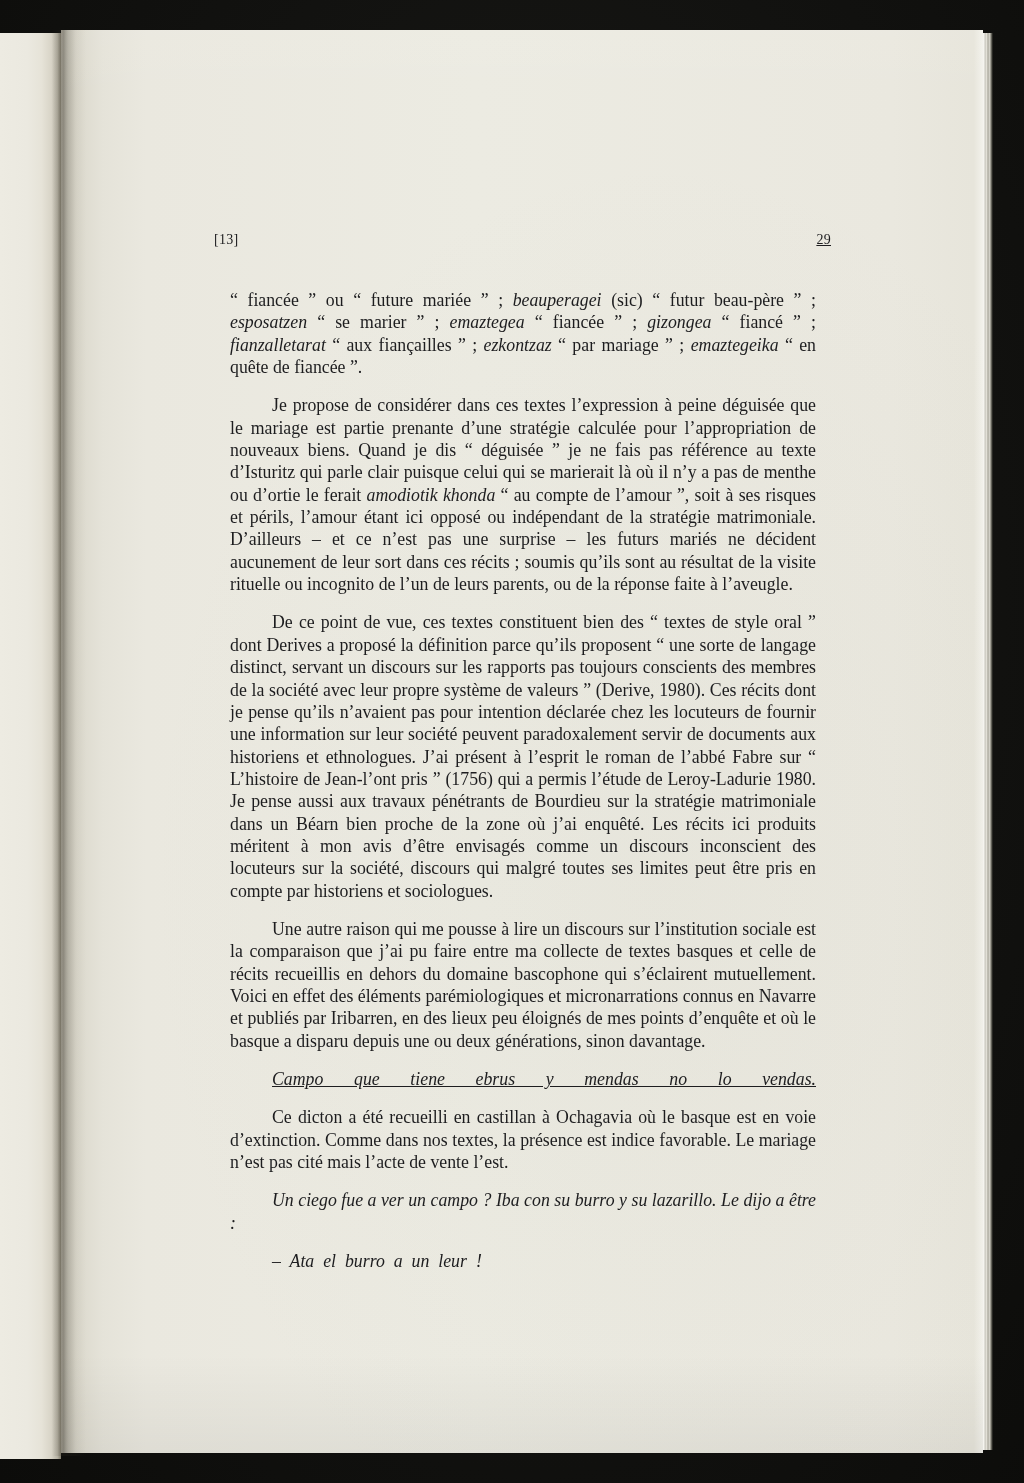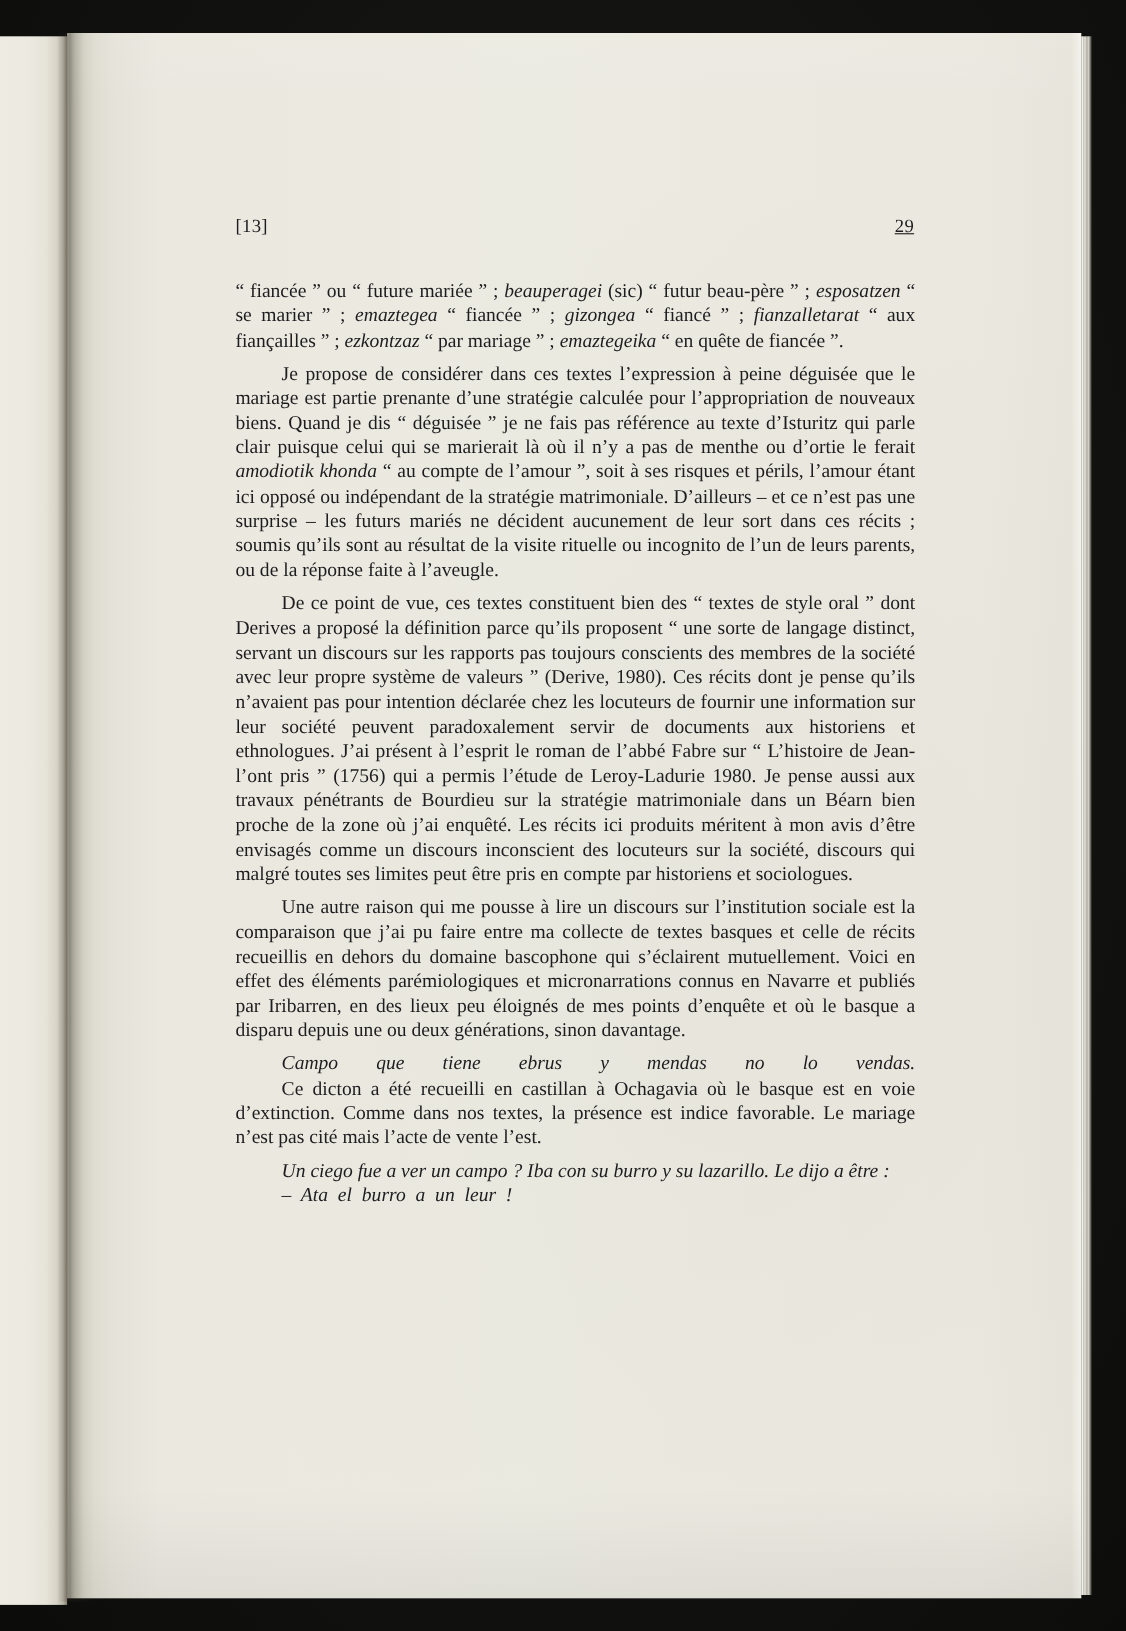--- a/index.html
+++ b/index.html
@@ -44,33 +44,33 @@
     background:linear-gradient(to right,
       #f5f4ef 0px, #f5f4ef 1px, #c8c6bd 2px, #e2e0d7 3.5px, #aeaca1 5px,
       #d2d0c7 6.5px, #8a887d 8px, #3a3a34 9px, #151512 10px);
   }
   .text-block {
     position:absolute; left:153px; top:166px; width:618px;
     color:#1d1d1f;
   }
   .running-header {
     position:relative; height:21px; margin-bottom:36px;
-    font-size:17px; letter-spacing:0.3px; white-space:nowrap;
+    font-size:14px; letter-spacing:0.3px; white-space:nowrap;margin-top:36px;
   }
   .rh-ref   { position:absolute; left:0; top:0; }
   .rh-title { position:absolute; left:50%; top:0; transform:translateX(-50%); letter-spacing:0.9px; word-spacing:3px; }
   .rh-page  { position:absolute; right:1px; top:0;text-decoration:underline; }
   .content {
     font-size:17.8px; line-height:22.35px;
     text-align:justify; text-justify:inter-word;
   }
-  .p { margin:0; }
+  .p { margin:16px; }
   .p.indent  { text-indent:42px; }
   .p.gap     { margin-top:8px; }
-  .p.stretch { text-align-last:justify; }
+  .p.stretch { text-align-last:justify;text-decoration:underline; }
   .p.wide    { word-spacing:4.5px; }
   .it { font-style:italic; }
 </style>
 </head>
 <body>
 
 <div class="scan">
   <div class="left-page"></div>
   <div class="page">
     <div class="text-block">

